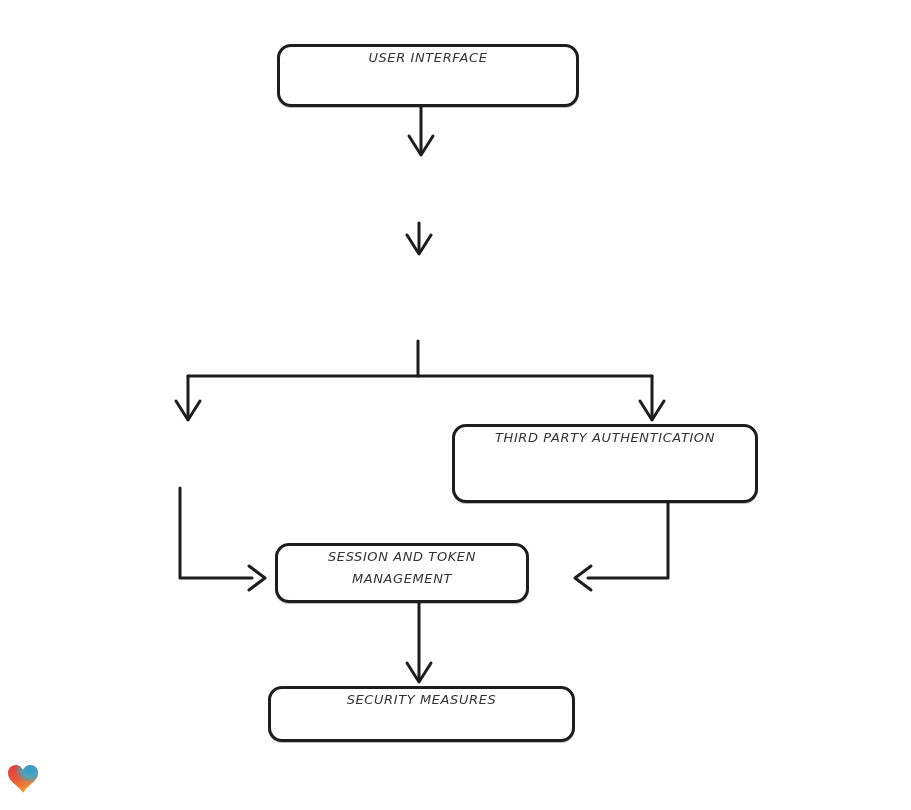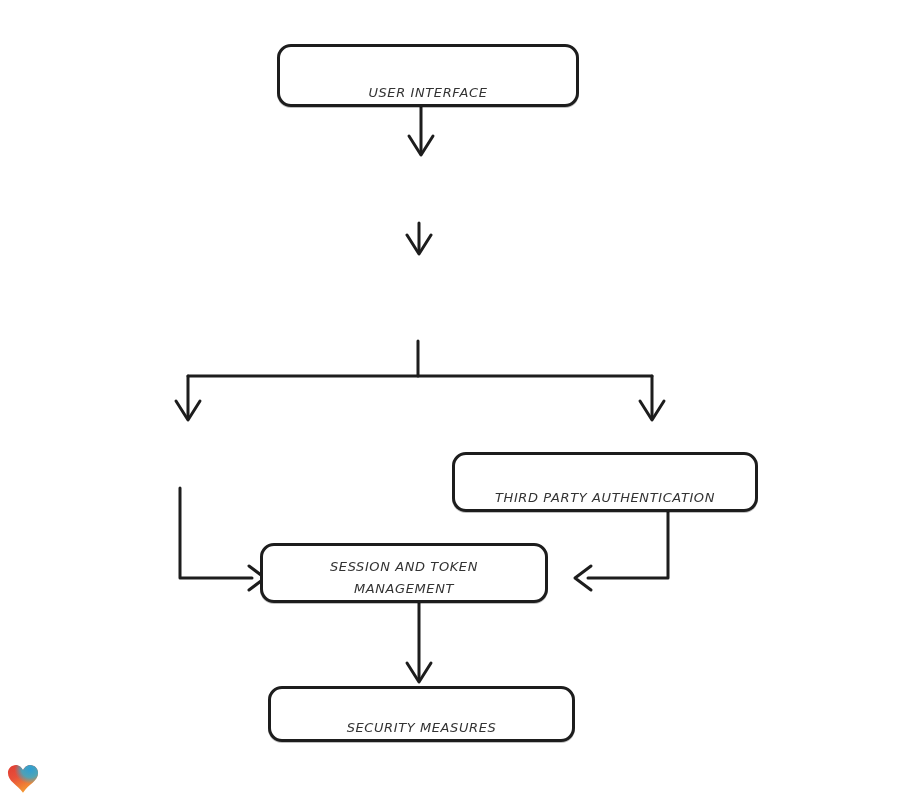--- a/index.html
+++ b/index.html
@@ -32,40 +32,40 @@
     stroke-linecap: round;
     stroke-linejoin: round;
   }
   .node {
     position: absolute;
     box-sizing: border-box;
     background: #ffffff;
     border: 3.4px solid #1d1d1d;
     border-radius: 14px;
     display: flex;
-    align-items: flex-end;
+    align-items: flex-start;
     justify-content: center;
     text-align: center;
     box-shadow: 0 1px 0 rgba(0,0,0,0.25);
   }
   .node-label {
     font-family: "DejaVu Sans", sans-serif;
     font-style: italic;
     font-size: 13px;
     letter-spacing: 0.6px;
     line-height: 1.7;
     color: #333333;
     display: inline-block;
   }
   .node--ui        { left: 277px; top:  44px; width: 302px; height: 63px; }
   .node--frontend  { left: 275px; top: 158px; width: 303px; height: 65px; }
   .node--backend   { left: 274px; top: 257px; width: 306px; height: 84px; }
   .node--database  { left:  65px; top: 423px; width: 307px; height: 65px; }
-  .node--thirdparty{ left: 452px; top: 424px; width: 306px; height: 60px; margin-top: 28px; }
-  .node--session   { left: 260px; top: 543px; width: 288px; height: 60px; }
+  .node--thirdparty{ left: 452px; top: 424px; width: 306px; height: 79px; }
+  .node--session   { left: 275px; top: 543px; width: 254px; height: 60px; }
   .node--security  { left: 268px; top: 686px; width: 307px; height: 56px; }
   .node--backend .node-label  { max-width: 235px; }
   .node--session .node-label  { max-width: 175px; }
   .logo {
     position: absolute;
     left: 7px;
     top: 763px;
     width: 32px;
     height: 32px;
   }

